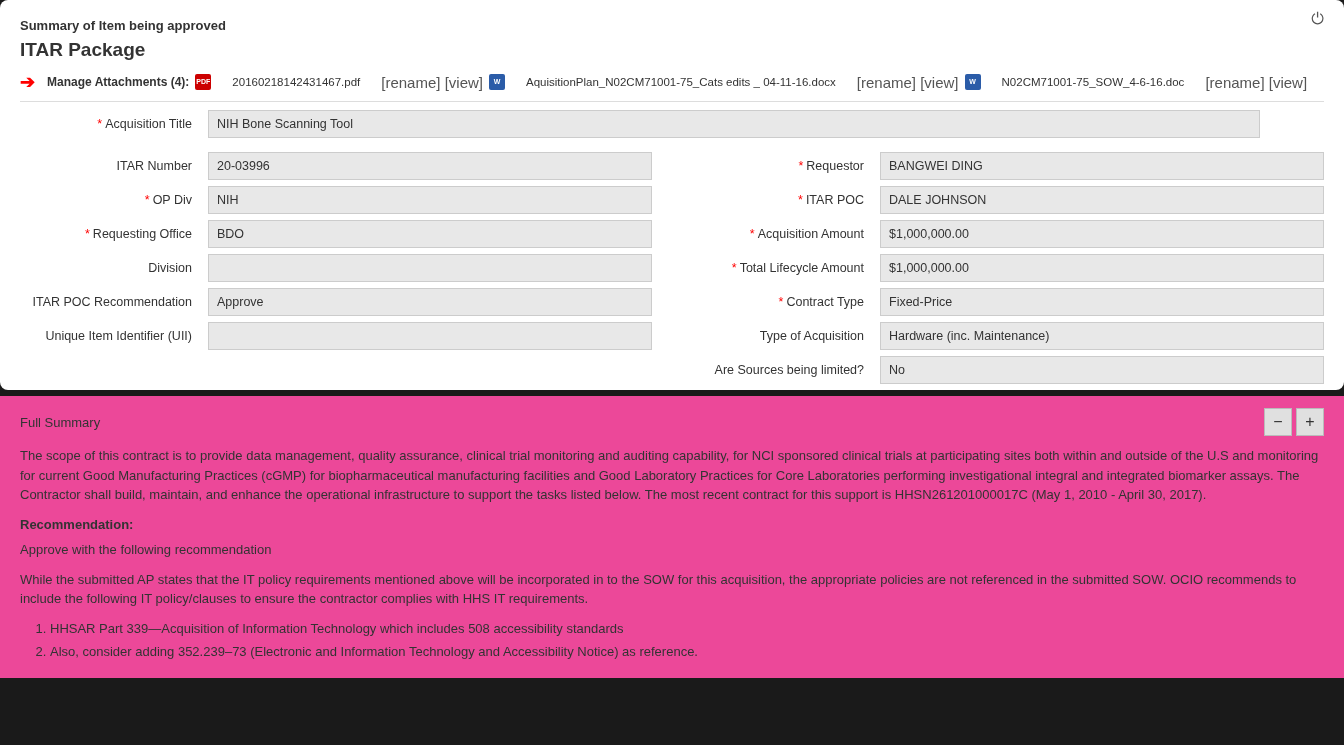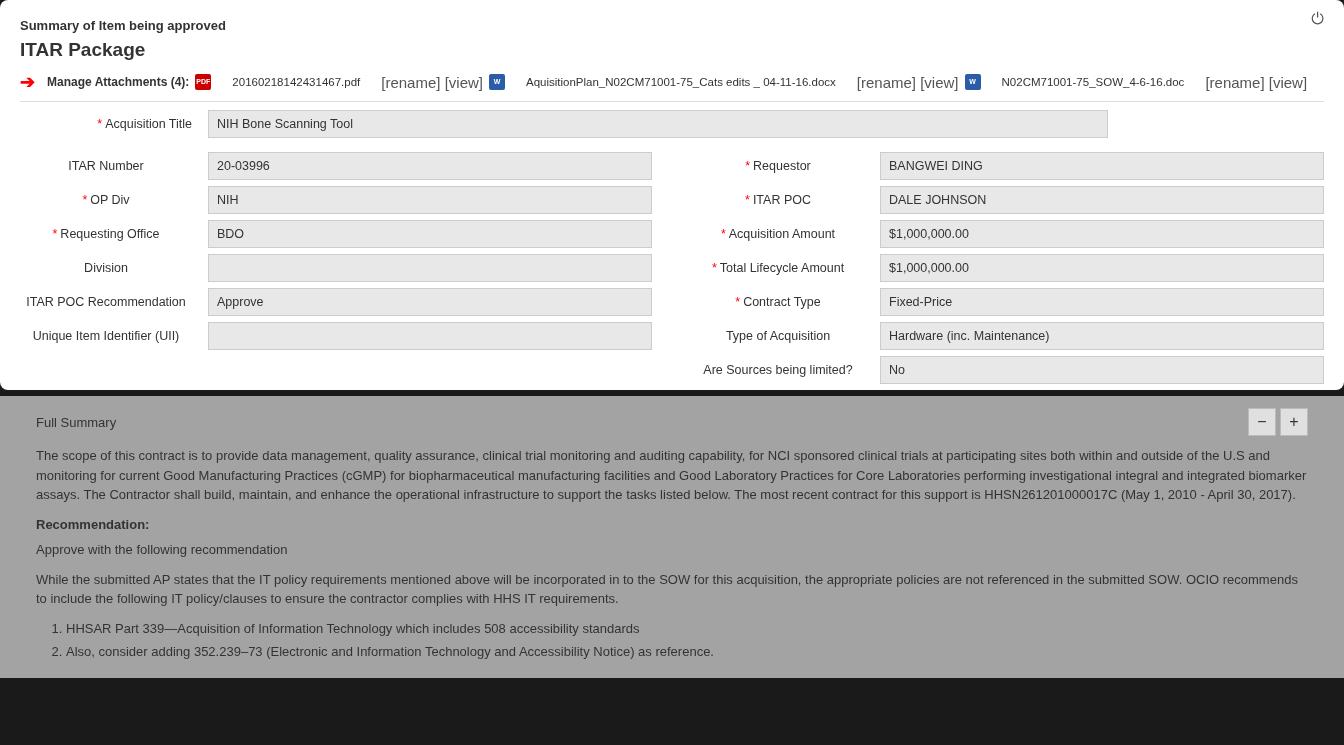--- a/index.html
+++ b/index.html
@@ -107,21 +107,21 @@
     }
 
     .form-row {
       display: flex;
       align-items: center;
       margin-bottom: 6px;
       gap: 8px;
     }
 
     .form-label {
-      text-align: center;
+      text-align: right;
       min-width: 180px;
       font-size: 12.5px;
       color: #333;
       padding-right: 8px;
     }
 
     .required-star {
       color: red;
       margin-right: 3px;
     }
@@ -152,23 +152,23 @@
       color: #333;
       height: 28px;
       outline: none;
     }
 
     .left-col { padding-right: 20px; }
     .right-col { padding-left: 20px; border-left: none; }
 
     
     .bottom-section {
-      background: #a3a3a3;
+      background: #ec4899;
       margin-top: 6px;
-      padding: 12px 36px;
+      padding: 12px 20px;
     }
 
     .full-summary-header {
       display: flex;
       align-items: center;
       justify-content: space-between;
       margin-bottom: 10px;
     }
 
     .full-summary-title {
@@ -249,21 +249,21 @@
       <span class="docx-icon">W</span>
       <span class="attachment-filename">N02CM71001-75_SOW_4-6-16.doc</span>
       <span class="attachment-actions">[rename] [view]</span>
     </span>
   </div>
 
   <div class="full-width-row" style="margin-top:8px;">
     <div class="form-label" style="min-width:180px; text-align:right;">
       <span class="required-star">*</span><span>Acquisition Title</span>
     </div>
-    <input class="full-width-input" style="width: 900px;" value="NIH Bone Scanning Tool">
+    <input class="full-width-input" style="width: 1052px;" value="NIH Bone Scanning Tool">
   </div>
 
   <div class="form-grid">
 
     <div class="left-col">
       <div class="form-row">
         <div class="form-label">ITAR Number</div>
         <input class="form-input" value="20-03996" style="">
       </div>
       <div class="form-row">

